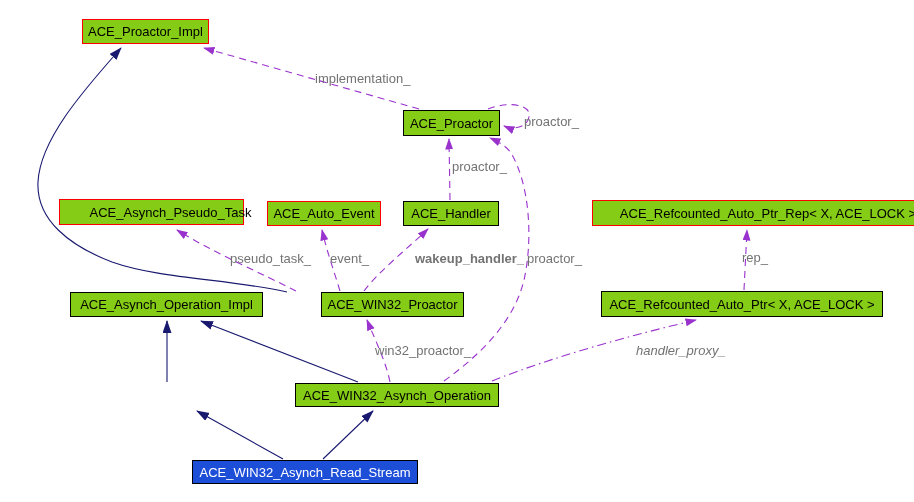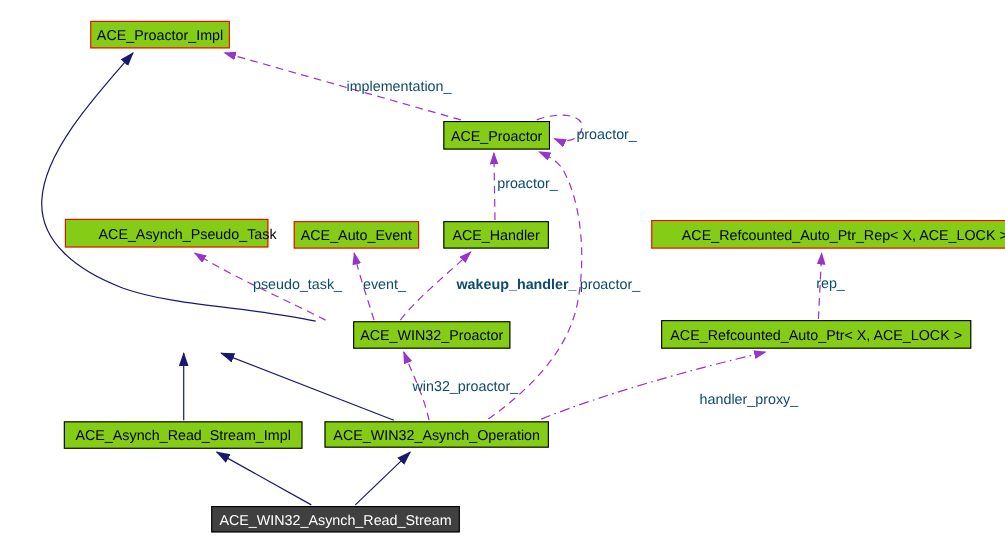--- a/index.html
+++ b/index.html
@@ -26,25 +26,25 @@
     align-items: center;
     justify-content: center;
     border: 1px solid #000000;
     background: #84cc16;
     color: #000000;
     font-size: 13px;
     white-space: nowrap;
     cursor: pointer;
   }
   .node.red { border-color: #ff0000; }
-  .node.focus { background: #404040; color: #ffffff; border-color: #000000; }
+  .node.focus { background: #1d4ed8; color: #ffffff; border-color: #000000; }
   .elabel {
     position: absolute;
     font-size: 13px;
-    color: #0c4a6e;
+    color: #737373;
     white-space: nowrap;
   }
 </style>
 </head>
 <body>
 
 <div class="canvas">
 
   <svg class="edges" viewBox="0 0 914 502" xmlns="http://www.w3.org/2000/svg">
     <defs>
@@ -73,30 +73,30 @@
     <path class="edge-use-dashdot" marker-end="url(#arrow-use)" d="M 492 381 C 552 357, 632 335, 696 320"></path>
     <path class="edge-use" marker-end="url(#arrow-use)" d="M 390 382 C 386 362, 376 342, 367 320"></path>
   </svg>
 
   <div class="node red" style="left:82px; top:19px; width:127px; height:25px;">ACE_Proactor_Impl</div>
   <div class="node" style="left:403px; top:110px; width:97px; height:26px;">ACE_Proactor</div>
   <div class="node red" style="left:59px; top:199px; width:185px; height:26px;padding-left:38px;">ACE_Asynch_Pseudo_Task</div>
   <div class="node" style="left:403px; top:201px; width:96px; height:25px;">ACE_Handler</div>
   <div class="node red" style="left:267px; top:201px; width:114px; height:25px;">ACE_Auto_Event</div>
   <div class="node red" style="left:592px; top:200px; width:352px; height:26px;">ACE_Refcounted_Auto_Ptr_Rep&lt; X, ACE_LOCK &gt;</div>
+  <div class="node" style="left:70px; top:292px; width:193px; height:25px;">ACE_Asynch_Operation_Impl</div>
   <div class="node" style="left:285px; top:292px; width:143px; height:25px;margin-left:36px;">ACE_WIN32_Proactor</div>
   <div class="node" style="left:601px; top:291px; width:282px; height:26px;">ACE_Refcounted_Auto_Ptr&lt; X, ACE_LOCK &gt;</div>
-  <div class="node" style="left:58px; top:383px; width:217px; height:25px;">ACE_Asynch_Read_Stream_Impl</div>
   <div class="node" style="left:295px; top:383px; width:204px; height:24px;">ACE_WIN32_Asynch_Operation</div>
   <div class="node focus" style="left:192px; top:460px; width:226px; height:24px;">ACE_WIN32_Asynch_Read_Stream</div>
 
   <span class="elabel" style="left:315px; top:71px;">implementation_</span>
   <span class="elabel" style="left:524px; top:114px;">proactor_</span>
   <span class="elabel" style="left:452px; top:159px;">proactor_</span>
   <span class="elabel" style="left:230px; top:251px;">pseudo_task_</span>
   <span class="elabel" style="left:330px; top:251px;">event_</span>
   <span class="elabel" style="left:415px; top:251px;font-weight:bold;">wakeup_handler_</span>
   <span class="elabel" style="left:527px; top:251px;">proactor_</span>
   <span class="elabel" style="left:742px; top:250px;">rep_</span>
   <span class="elabel" style="left:375px; top:343px;">win32_proactor_</span>
-  <span class="elabel" style="left:636px; top:355px;">handler_proxy_</span>
+  <span class="elabel" style="left:636px; top:343px;font-style:italic;">handler_proxy_</span>
 
 </div>
 
 </body></html>

